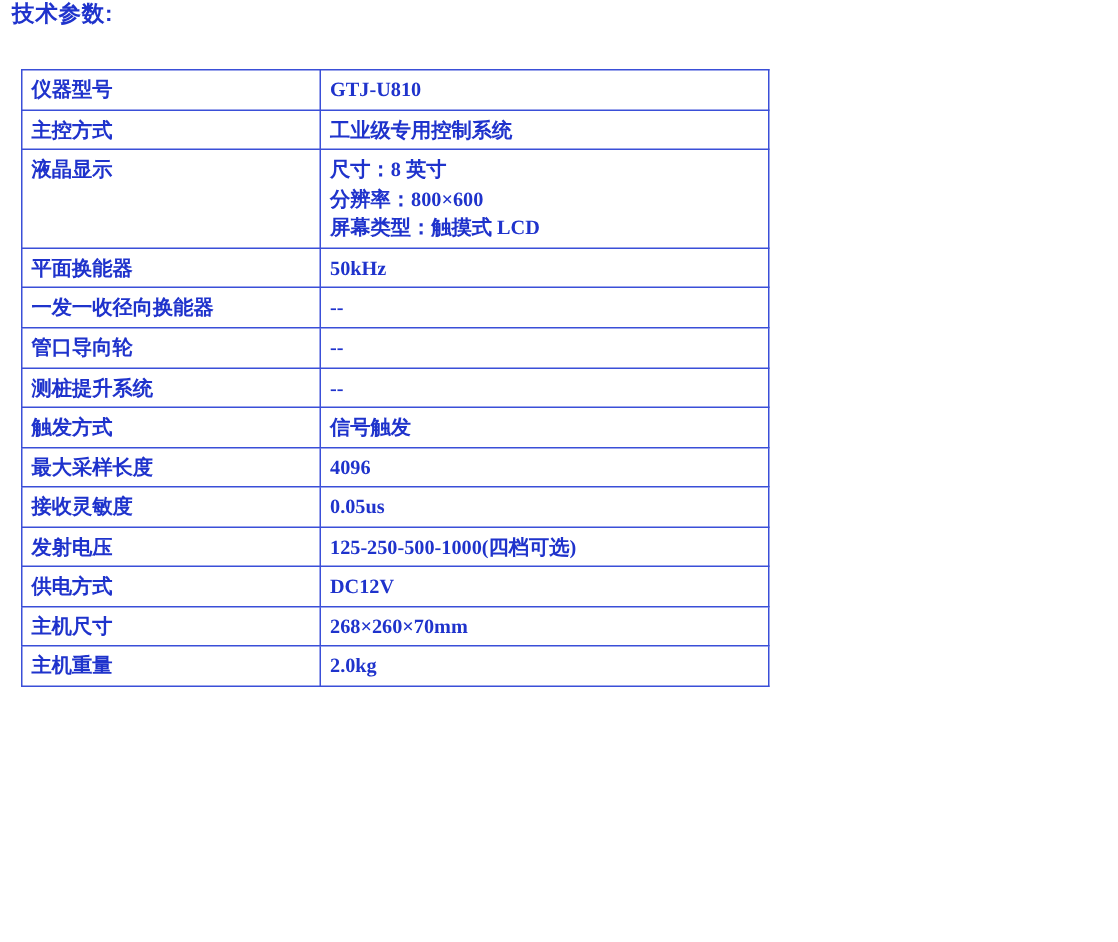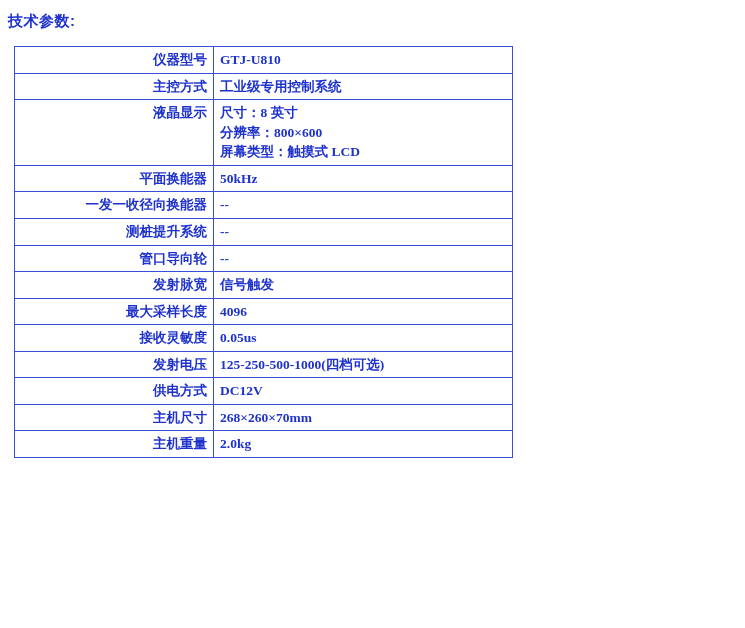--- a/index.html
+++ b/index.html
@@ -11,21 +11,21 @@
     width: 745px;
     height: 628px;
     font-family: "Liberation Serif", serif;
     color: #1f33cc;
     position: relative;
     overflow: hidden;
   }
   .page-title {
     position: absolute;
     left: 8px;
-    top: 12px;
+    top: 0;
     font-family: "Liberation Sans", sans-serif;
     font-size: 15px;
     font-weight: bold;
     color: #1f33cc;
     letter-spacing: 0.5px;
   }
   .spec-table {
     position: absolute;
     left: 14px;
     top: 46px;
@@ -38,21 +38,20 @@
     padding: 3px 6px 3px 6px;
     vertical-align: top;
     font-size: 13.5px;
     line-height: 1.45;
     color: #1f33cc;
     font-family: "Liberation Serif", serif;
     font-weight: bold;
   }
   .col-label {
     width: 186px;
-    text-align: right;
   }
   .col-value {
     width: 286px;
   }
   .multiline div {
     white-space: nowrap;
   }
 </style>
 </head>
 <body>
@@ -79,29 +78,29 @@
       </tr>
       <tr>
         <td class="col-label">平面换能器</td>
         <td class="col-value">50kHz</td>
       </tr>
       <tr>
         <td class="col-label">一发一收径向换能器</td>
         <td class="col-value">--</td>
       </tr>
       <tr>
+        <td class="col-label">管口导向轮</td>
+        <td class="col-value">--</td>
+      </tr>
+      <tr>
         <td class="col-label">测桩提升系统</td>
         <td class="col-value">--</td>
       </tr>
       <tr>
-        <td class="col-label">管口导向轮</td>
-        <td class="col-value">--</td>
-      </tr>
-      <tr>
-        <td class="col-label">发射脉宽</td>
+        <td class="col-label">触发方式</td>
         <td class="col-value">信号触发</td>
       </tr>
       <tr>
         <td class="col-label">最大采样长度</td>
         <td class="col-value">4096</td>
       </tr>
       <tr>
         <td class="col-label">接收灵敏度</td>
         <td class="col-value">0.05us</td>
       </tr>

